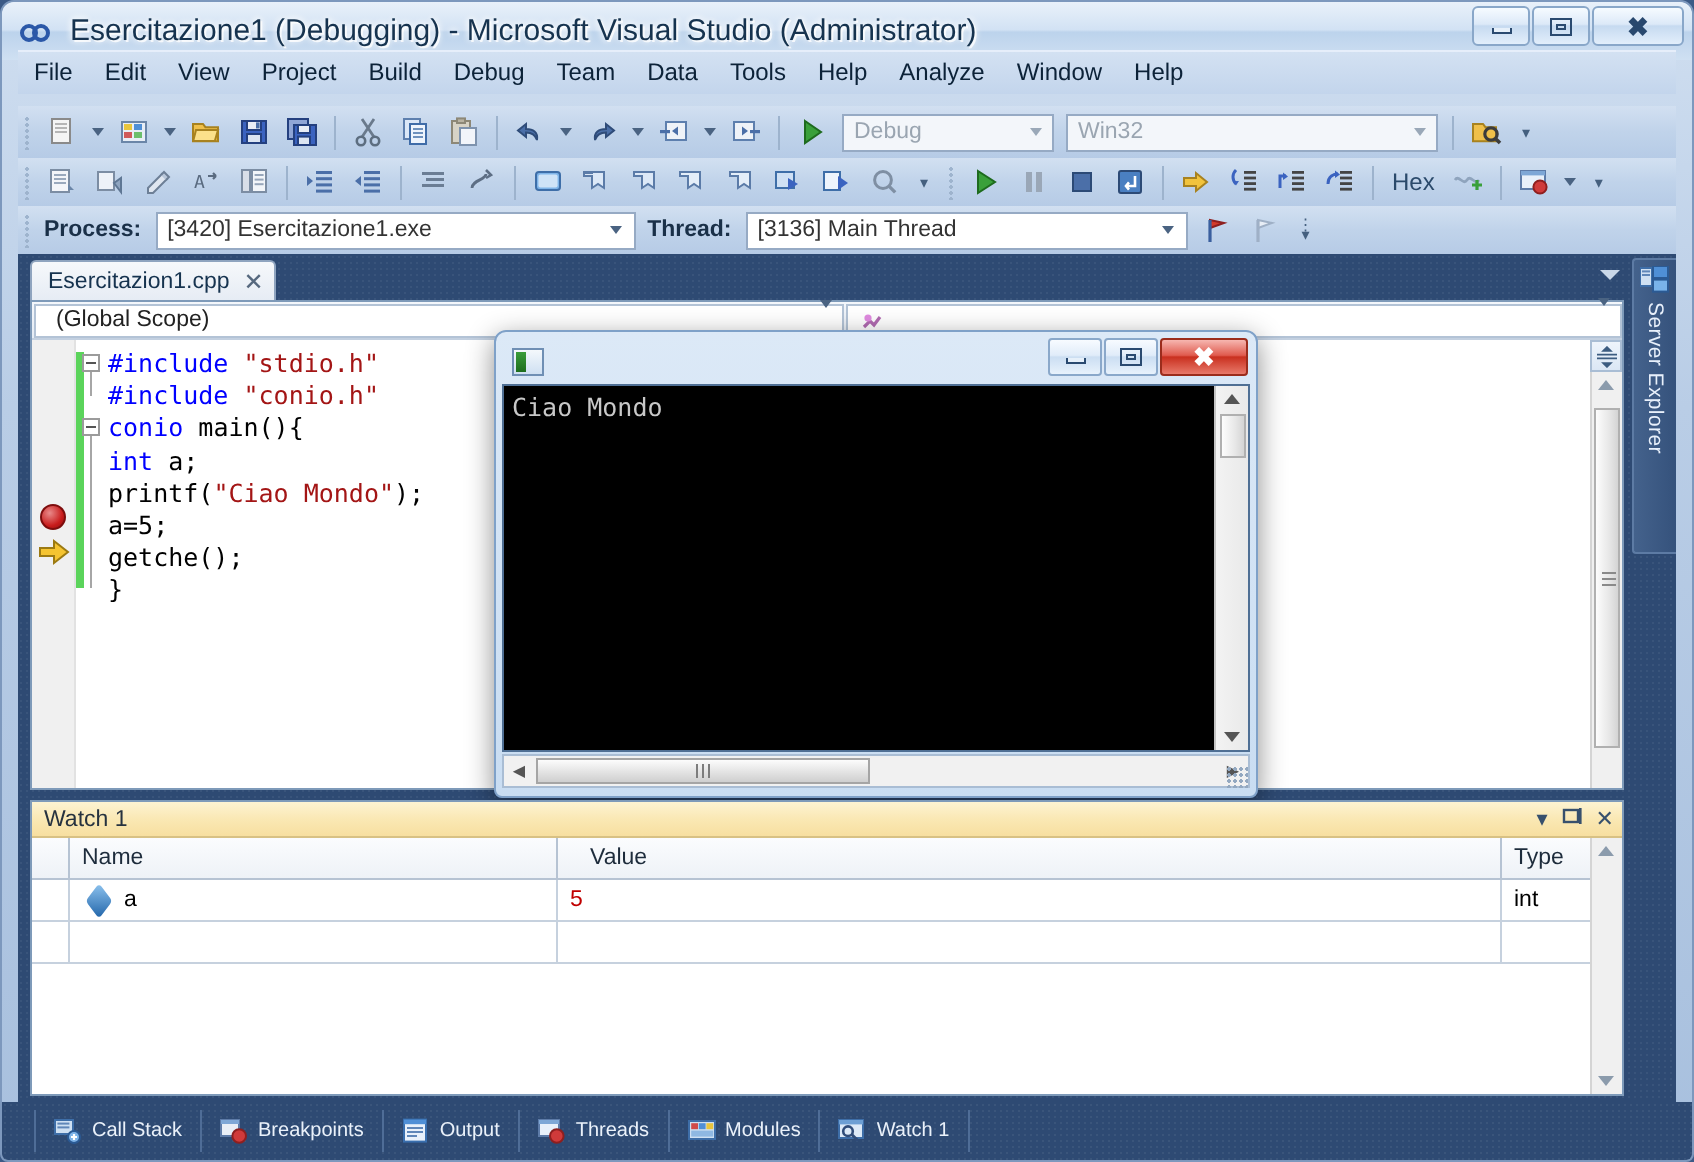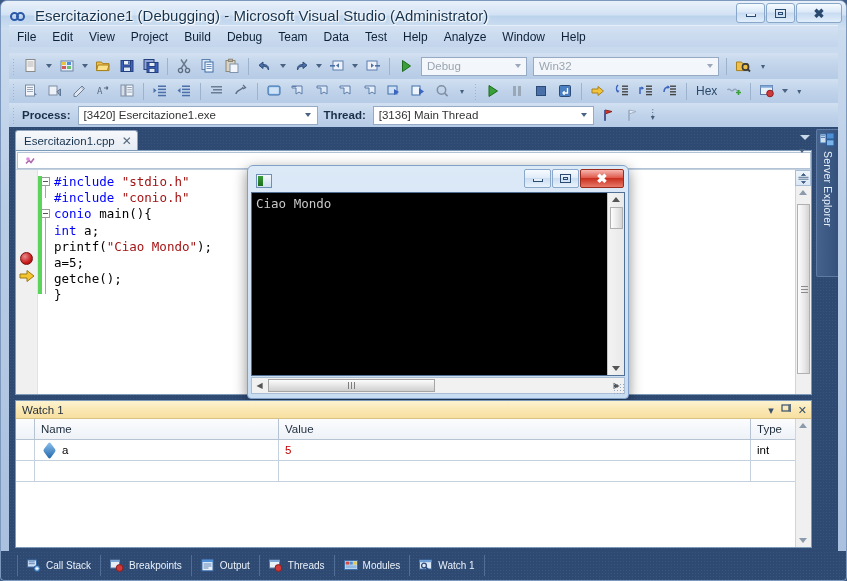--- a/index.html
+++ b/index.html
@@ -51,21 +51,21 @@
   }
   .win-btn.close { width: 46px; }
   .glyph-min { width: 10px; height: 3px; border: 1px solid #2a4a70; border-top: 0; background: #e6f0fa; margin-top: 4px;}
   .glyph-max { width: 11px; height: 9px; border: 1.6px solid #2a4a70; position: relative; }
   .glyph-max::after { content:''; position:absolute; inset: 2px; border: 1px solid #2a4a70; }
   .glyph-close { font-size: 13px; font-weight: bold; line-height: 1; color: #28486e; }
 
   
   .menubar {
     position: absolute; top: 24px; left: 8px; right: 8px; height: 22px;
-    display: flex; align-items: center;
+    display: flex; align-items: flex-start;
     background: linear-gradient(180deg,#d3e1f2 0%, #c3d5ec 100%);
     border-top: 1px solid #e6eefa;
   }
   .menu-item {
     padding: 3px 8px; font-size: 12px; color: #0c2238; white-space: nowrap;
   }
 
   
   .toolbar-strip {
     position: absolute; left: 8px; right: 8px;
@@ -286,21 +286,21 @@
   .watch-title { font-size: 11.5px; color: #26323f; }
   .watch-hdr-btns { position: absolute; right: 4px; top: 1px; display: flex; gap: 6px; align-items: center; }
   .wh-btn { font-size: 11px; color: #37506d; line-height: 14px; }
   .grid { position: absolute; left: 0; top: 18px; right: 0; bottom: 0; display: flex; flex-direction: column; }
   .grid-head { display: flex; height: 21px; background: linear-gradient(180deg,#fbfcfe,#eef2f7);
                border-bottom: 1px solid #b6c3d3; }
   .gh { border-right: 1px solid #b6c3d3; font-size: 11.5px; color: #1e2c3c;
         display: flex; align-items: center; padding-left: 6px; }
   .gh.c0 { flex: 0 0 19px; padding: 0; }
   .gh.c1 { flex: 0 0 244px; }
-  .gh.c2 { flex: 1; }
+  .gh.c2 { flex: 1; margin-left: 10px; }
   .gh.c3 { flex: 0 0 60px; }
   .grid-row { display: flex; height: 21px; border-bottom: 1px solid #c6d1de; }
   .gc { border-right: 1px solid #c6d1de; font-size: 11.5px; color: #000;
         display: flex; align-items: center; padding-left: 6px; }
   .gc.c0 { flex: 0 0 19px; padding: 0; background: #fff; }
   .gc.c1 { flex: 0 0 244px; }
   .gc.c2 { flex: 1; color: #c00000; }
   .gc.c3 { flex: 0 0 60px; }
   .watch-vs {
     position: absolute; right: 0; top: 18px; bottom: 0; width: 16px;
@@ -354,21 +354,21 @@
 
   <div class="menubar">
     <div class="menu-item">File</div>
     <div class="menu-item">Edit</div>
     <div class="menu-item">View</div>
     <div class="menu-item">Project</div>
     <div class="menu-item">Build</div>
     <div class="menu-item">Debug</div>
     <div class="menu-item">Team</div>
     <div class="menu-item">Data</div>
-    <div class="menu-item">Test</div>
+    <div class="menu-item">Tools</div>
     <div class="menu-item">Help</div>
     <div class="menu-item">Analyze</div>
     <div class="menu-item">Window</div>
     <div class="menu-item">Help</div>
   </div>
 
   <div class="toolbar-strip tb1">
     <div class="grip"></div>
 
     <div class="tbtn">
@@ -760,20 +760,24 @@
             <rect x="1" y="4" width="4" height="1" fill="#5f86b8"></rect>
             <rect x="6.5" y="0" width="7.5" height="6" fill="#4f8fd6" stroke="#2b5a94"></rect>
             <rect x="6.5" y="6.8" width="7.5" height="6" fill="#79b3ea" stroke="#2b5a94"></rect>
           </svg>
       </span>
       <span class="srv-txt">Server Explorer</span>
     </div>
 
     <div class="editor-panel">
       <div class="scopebar">
+        <div class="scope-combo">
+          <span>(Global Scope)</span>
+          <span class="cbtn"><span class="caret"></span></span>
+        </div>
         <div class="scope-combo2">
           <span class="scope-icon">
             <svg width="12" height="12" viewBox="0 0 12 12">
                 <path d="M2 8.5l3-3 2 2 3-4" fill="none" stroke="#b06ab0" stroke-width="1.6"></path>
                 <circle cx="4" cy="4" r="1.8" fill="#e08ae0"></circle>
               </svg>
           </span>
           <span></span>
           <span class="cbtn"><span class="caret"></span></span>
         </div>

